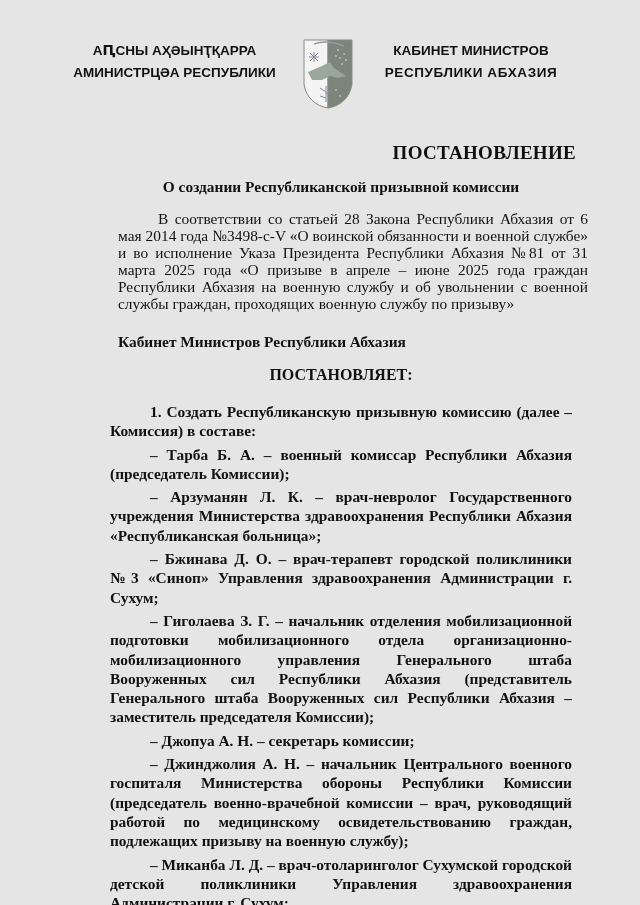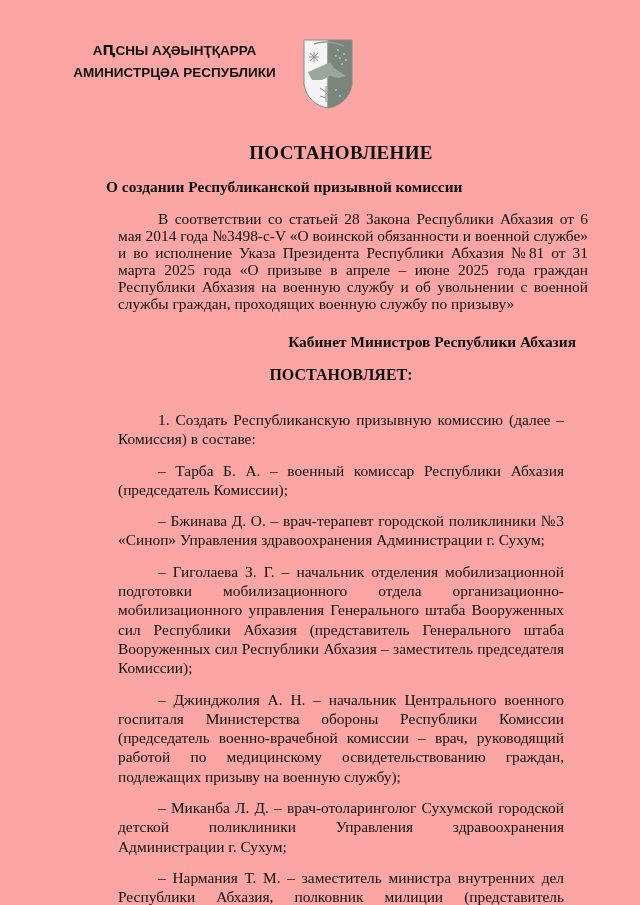--- a/index.html
+++ b/index.html
@@ -1,17 +1,17 @@
 <!DOCTYPE html>
 <html><head>
 <meta charset="utf-8">
 <style>
   html, body { margin: 0; padding: 0; background: #ffffff; }
   body { width: 640px; height: 905px; overflow: hidden; position: relative; color: #111; }
-  .page { position: absolute; left: 0; top: 0; width: 640px; height: 905px; background: #fca5a5; }
+  .page { position: absolute; left: 0; top: 0; width: 640px; height: 905px; background: #e5e5e5; }
 
   .hdr-left, .hdr-right {
     position: absolute;
     font-family: "Liberation Sans", "DejaVu Sans", sans-serif;
     font-weight: bold;
     font-size: 13.5px;
     line-height: 22px;
     text-align: center;
     color: #111;
   }
@@ -23,43 +23,43 @@
 
   .doc {
     position: absolute;
     left: 106px; top: 0; width: 470px;
     font-family: "Liberation Serif", "DejaVu Serif", serif;
     font-size: 15.4px;
     color: #111;
   }
   .title {
     position: absolute; left: 0; width: 470px; top: 142px;
-    text-align: center; font-weight: bold; font-size: 19px; letter-spacing: 0.3px;
+    text-align: right; font-weight: bold; font-size: 19px; letter-spacing: 0.3px;
   }
   .subtitle {
     position: absolute; left: 0; width: 470px; top: 178px;
-    font-weight: bold; font-size: 15.4px;
+    text-align: center; font-weight: bold; font-size: 15.4px;
   }
   .preamble {
     position: absolute; left: 12px; width: 470px; top: 210px;
     text-align: justify; line-height: 17px; text-indent: 40px;
   }
   .cabinet {
-    position: absolute; left: 0; width: 470px; top: 333px;
-    text-align: right; font-weight: bold;
+    position: absolute; left: 12px; width: 470px; top: 333px;
+    text-align: left; font-weight: bold;
   }
   .resolves {
     position: absolute; left: 0; width: 470px; top: 366px;
     text-align: center; font-weight: bold; font-size: 16px;
   }
   .body {
     position: absolute; left: 0; width: 470px; top: 398px;
     line-height: 19.3px;
   }
-  .body p { margin: 12px; text-align: justify; text-indent: 40px; }
+  .body p { margin: 4px; text-align: justify; text-indent: 40px; font-weight: bold; }
 </style>
 </head>
 <body>
 
 <div class="page">
 
   <div class="hdr-left">
     <div>АԤСНЫ АҲӘЫНҬҚАРРА</div>
     <div>АМИНИСТРЦӘА РЕСПУБЛИКИ</div>
   </div>
@@ -81,30 +81,36 @@
         <circle cx="40" cy="22" r="1"></circle>
       <circle cx="46" cy="24" r="1"></circle>
         <circle cx="36" cy="20" r="1"></circle>
         <circle cx="42" cy="28" r="1"></circle>
       <circle cx="36" cy="54" r="1"></circle>
         <circle cx="40" cy="60" r="1"></circle>
     </g>
     <path d="M26 66 L26 50 M26 56 L20 52 M26 58 L32 54 M26 62 L20 60" stroke="#889" stroke-width="1" fill="none"></path>
   </svg>
 
+  <div class="hdr-right">
+    <div class="l1">КАБИНЕТ МИНИСТРОВ</div>
+    <div>РЕСПУБЛИКИ АБХАЗИЯ</div>
+  </div>
 
   <div class="doc">
     <div class="title">ПОСТАНОВЛЕНИЕ</div>
     <div class="subtitle">О создании Республиканской призывной комиссии</div>
     <div class="preamble">В соответствии со статьей 28 Закона Республики Абхазия от 6 мая 2014 года №3498-с-V «О воинской обязанности и военной службе» и во исполнение Указа Президента Республики Абхазия №81 от 31 марта 2025 года «О призыве в апреле – июне 2025 года граждан Республики Абхазия на военную службу и об увольнении с военной службы граждан, проходящих военную службу по призыву»</div>
     <div class="cabinet">Кабинет Министров Республики Абхазия</div>
     <div class="resolves">ПОСТАНОВЛЯЕТ:</div>
     <div class="body">
       <p>1. Создать Республиканскую призывную комиссию (далее – Комиссия) в составе:</p>
       <p>– Тарба Б. А. – военный комиссар Республики Абхазия (председатель Комиссии);</p>
+      <p>– Арзуманян Л. К. – врач-невролог Государственного учреждения Министерства здравоохранения Республики Абхазия «Республиканская больница»;</p>
       <p>– Бжинава Д. О. – врач-терапевт городской поликлиники №3 «Синоп» Управления здравоохранения Администрации г. Сухум;</p>
       <p>– Гиголаева З. Г. – начальник отделения мобилизационной подготовки мобилизационного отдела организационно-мобилизационного управления Генерального штаба Вооруженных сил Республики Абхазия (представитель Генерального штаба Вооруженных сил Республики Абхазия – заместитель председателя Комиссии);</p>
+      <p>– Джопуа А. Н. – секретарь комиссии;</p>
       <p>– Джинджолия А. Н. – начальник Центрального военного госпиталя Министерства обороны Республики Комиссии (председатель военно-врачебной комиссии – врач, руководящий работой по медицинскому освидетельствованию граждан, подлежащих призыву на военную службу);</p>
       <p>– Миканба Л. Д. – врач-отоларинголог Сухумской городской детской поликлиники Управления здравоохранения Администрации г. Сухум;</p>
       <p>– Нармания Т. М. – заместитель министра внутренних дел Республики Абхазия, полковник милиции (представитель Министерства внутренних дел Республики Абхазия);</p>
     </div>
   </div>
 </div>
 
 </body></html>

